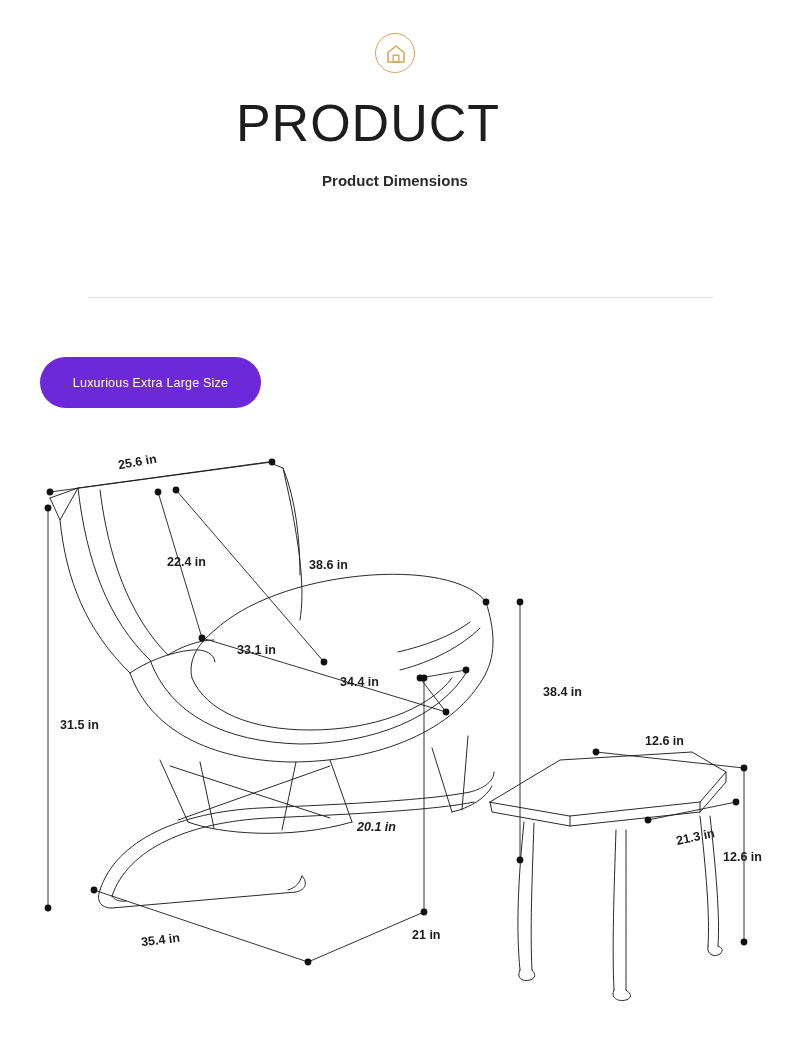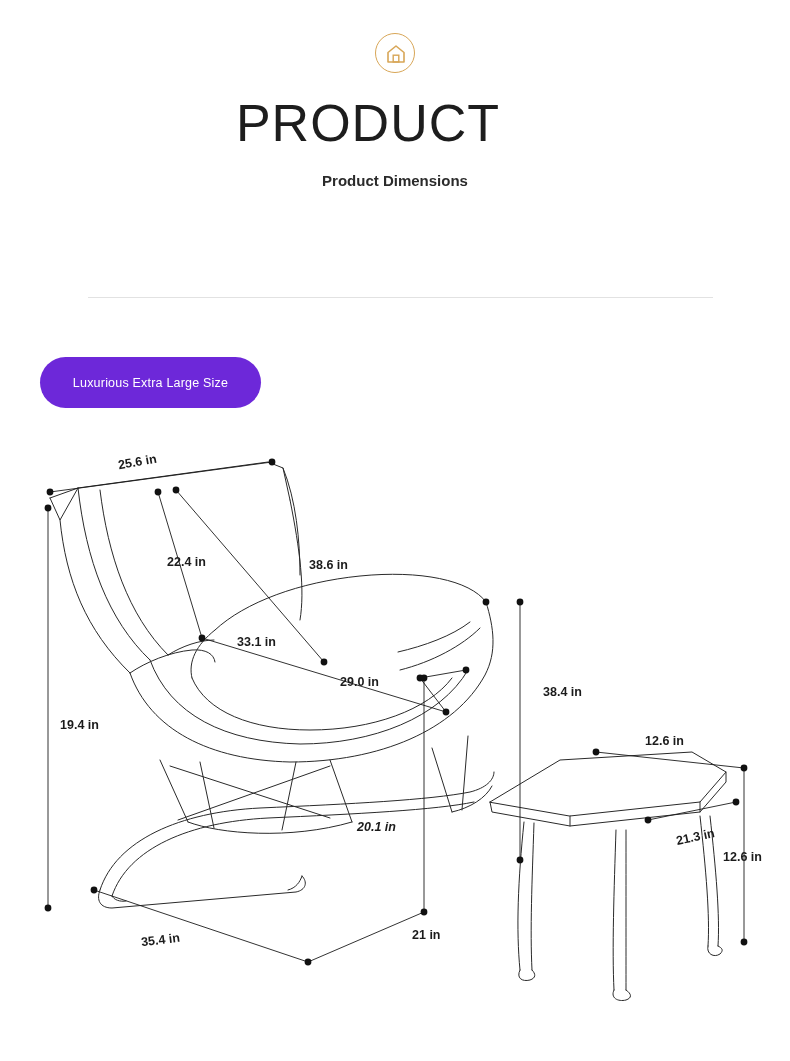--- a/index.html
+++ b/index.html
@@ -240,23 +240,23 @@
         <circle cx="736" cy="372" r="3.4"></circle>
           <circle cx="648" cy="390" r="3.4"></circle>
         <circle cx="744" cy="512" r="3.4"></circle>
       </g>
     </svg>
 
     
     <div class="dim-label" style="left:118px; top:25px; transform:rotate(-10deg);">25.6 in</div>
     <div class="dim-label" style="left:167px; top:125px;">22.4 in</div>
     <div class="dim-label" style="left:302px; top:128px;margin-left:7px;">38.6 in</div>
-    <div class="dim-label" style="left:237px; top:205px;">33.1 in</div>
-    <div class="dim-label" style="left:340px; top:245px;">29.0 in</div>
-    <div class="dim-label" style="left:60px;  top:288px;">19.4 in</div>
+    <div class="dim-label" style="left:237px; top:213px;">33.1 in</div>
+    <div class="dim-label" style="left:340px; top:245px;">34.4 in</div>
+    <div class="dim-label" style="left:60px;  top:288px;">31.5 in</div>
     <div class="dim-label" style="left:543px; top:255px;">38.4 in</div>
     <div class="dim-label" style="left:357px; top:390px;font-style:italic;">20.1 in</div>
     <div class="dim-label" style="left:141px; top:503px; transform:rotate(-7deg);">35.4 in</div>
     <div class="dim-label" style="left:412px; top:498px;">21 in</div>
     <div class="dim-label" style="left:645px; top:304px;">12.6 in</div>
     <div class="dim-label" style="left:676px; top:400px; transform:rotate(-12deg);">21.3 in</div>
     <div class="dim-label" style="left:723px; top:420px;">12.6 in</div>
   </div>
 
 </div>

